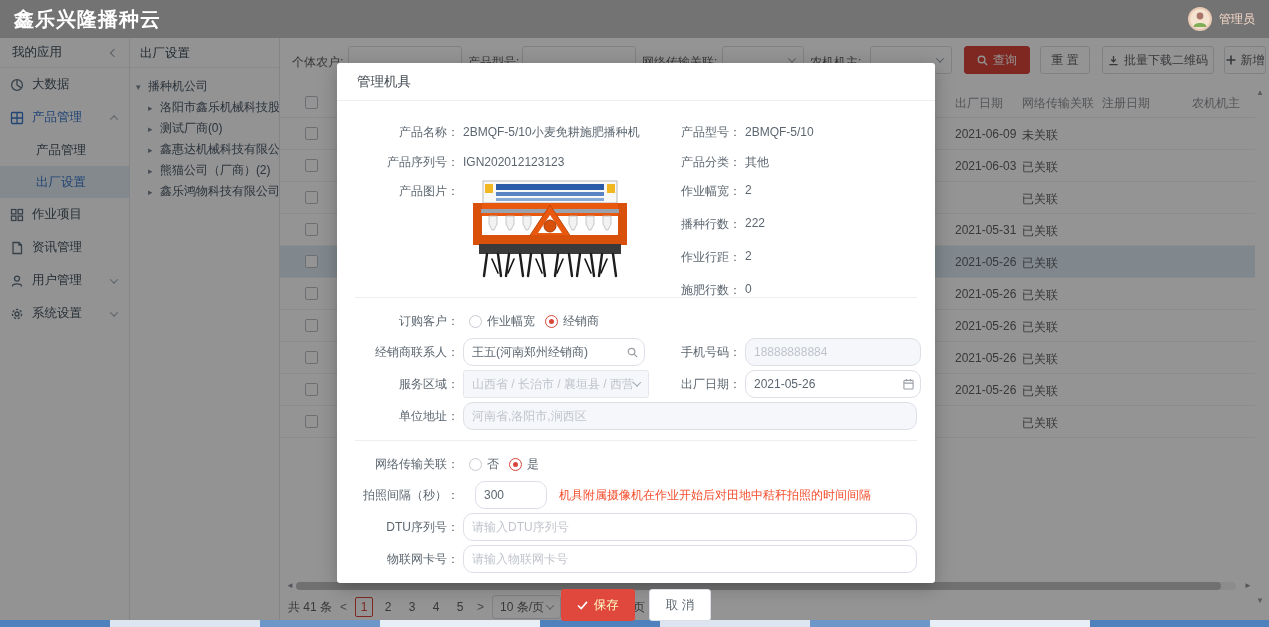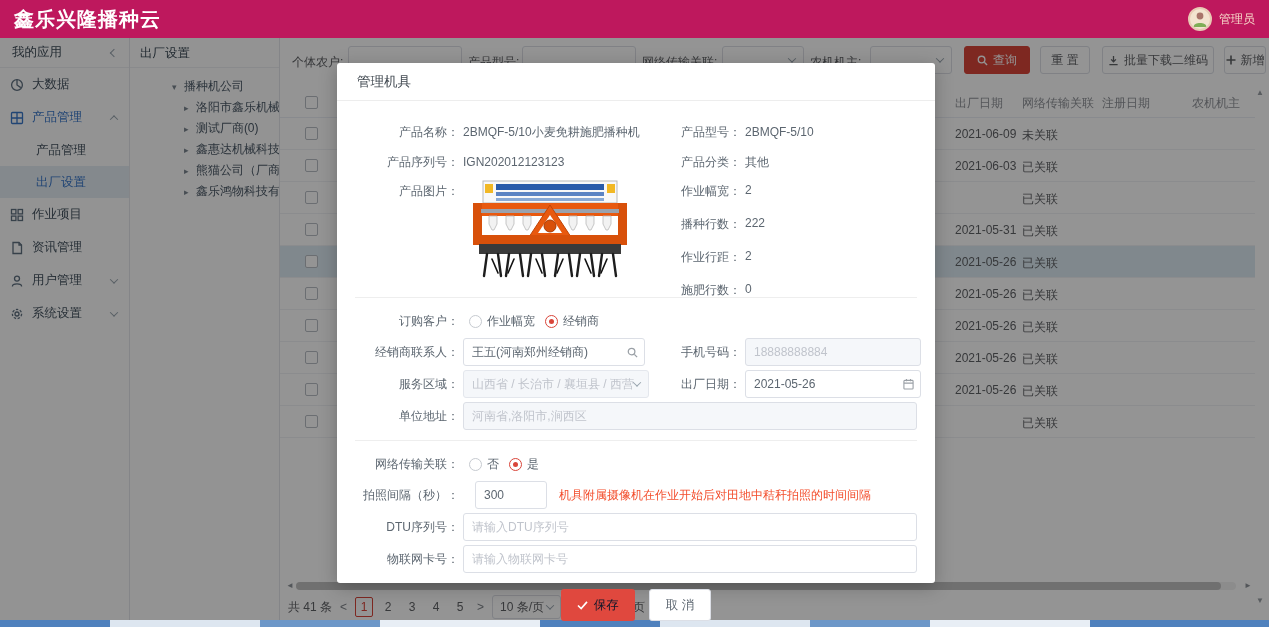--- a/index.html
+++ b/index.html
@@ -1,41 +1,41 @@
 <!DOCTYPE html>
 <html><head>
 <meta charset="utf-8">
 <style>
 * { margin:0; padding:0; box-sizing:border-box; }
 html,body { width:1269px; height:627px; }
 body { position:relative; overflow:hidden; font-family:"Liberation Sans","DejaVu Sans",sans-serif; font-size:12px; color:#606266; background:#ffffff; }
 
 
-.hdr { position:absolute; left:0; top:0; width:1269px; height:38px; background:#be185d; z-index:10; display:flex; align-items:center; justify-content:space-between; padding:0 14px; }
+.hdr { position:absolute; left:0; top:0; width:1269px; height:38px; background:#737373; z-index:10; display:flex; align-items:center; justify-content:space-between; padding:0 14px; }
 .hdr-title { color:#ffffff; font-size:20px; font-weight:bold; letter-spacing:1px; }
 .hdr-user { display:flex; align-items:center; gap:7px; color:#f7d9c9; font-size:12px; }
 .avatar { width:24px; height:24px; border-radius:50%; background:#f3e3cf; border:2px solid #e8c9b4; overflow:hidden; display:flex; align-items:center; justify-content:center; }
 
 
 .side1 { position:absolute; left:0; top:38px; width:130px; height:582px; background:#fdfdfd; border-right:1px solid #e3e6ea; }
 .side1-hd { height:30px; display:flex; align-items:center; justify-content:space-between; padding:0 12px; color:#3c4a56; border-bottom:1px solid #eceef1; font-size:12.5px; }
 .menu-item { display:flex; align-items:center; height:33px; padding:0 10px; color:#44525f; font-size:12.5px; cursor:pointer; position:relative; }
 .menu-item .mi-ic { width:14px; height:14px; margin-right:8px; flex-shrink:0; }
 .menu-item.blue { color:#3a77c9; }
 .menu-sub { height:32px; line-height:32px; padding-left:36px; color:#44525f; font-size:12.5px; cursor:pointer; }
 .menu-sub.active { background:#e3edf3; color:#3a77c9; }
 .chv { display:inline-block; width:6px; height:6px; border-right:1.4px solid #97a3ad; border-bottom:1.4px solid #97a3ad; }
 .chv.up { transform:rotate(-135deg) translate(-1px,-1px); }
 .chv.down { transform:rotate(45deg) translate(-1px,-1px); }
 .chv.left { transform:rotate(135deg); }
 .m-arrow { position:absolute; right:12px; }
 
 .side2 { position:absolute; left:130px; top:38px; width:150px; height:582px; background:#fdfdfd; border-right:1px solid #e3e6ea; }
 .side2-hd { height:30px; line-height:30px; padding:0 10px; color:#3c4a56; border-bottom:1px solid #eceef1; font-size:12.5px; }
-.tree { padding:8px 0 0 6px;margin-left:36px; }
+.tree { padding:8px 0 0 6px; }
 .tnode { height:21px; line-height:21px; white-space:nowrap; overflow:hidden; color:#4a5866; cursor:pointer; }
 .tnode .tri { color:#7a858f; font-size:9px; margin-right:4px; }
 .tnode.child { padding-left:12px; }
 
 
 .main { position:absolute; left:280px; top:38px; width:989px; height:582px; background:#ffffff; }
 .flt-label { position:absolute; top:16px; color:#606266; white-space:nowrap; }
 .f-inp { position:absolute; top:8px; height:28px; border:1px solid #dcdfe6; border-radius:3px; background:#fff; padding:0 8px; font-size:12px; color:#606266; font-family:inherit; }
 .f-sel { position:absolute; top:8px; height:28px; border:1px solid #dcdfe6; border-radius:3px; background:#fff; display:flex; align-items:center; justify-content:flex-end; padding:0 8px; }
 .btn { position:absolute; top:8px; height:28px; border-radius:3px; border:1px solid #dcdfe6; background:#fff; color:#606266; font-size:12px; display:flex; align-items:center; justify-content:center; gap:5px; cursor:pointer; font-family:inherit; }
@@ -67,33 +67,33 @@
 .overlay { position:absolute; left:0; top:38px; width:1269px; height:582px; background:rgba(0,0,0,0.42); z-index:50; }
 .modal { position:absolute; left:337px; top:63px; width:598px; height:520px; background:#fff; border-radius:3px; box-shadow:0 4px 18px rgba(0,0,0,0.25); z-index:100; }
 .m-title { height:38px; line-height:38px; padding:0 20px; color:#424a52; font-size:13.5px; border-bottom:1px solid #ededed; }
 .m-body { padding:14px 18px 0 18px; position:relative; }
 .mrow { position:relative; display:flex; align-items:center; min-height:26px; margin:4px 0; }
 .ml { width:104px; text-align:right; flex-shrink:0; color:#5c6670; white-space:nowrap; }
 .mv { margin-left:4px; color:#5c6670; }
 .ml2 { position:absolute; left:308px; width:78px; text-align:right; color:#5c6670; white-space:nowrap; }
 .mv2 { position:absolute; left:390px; color:#5c6670; }
 .mdiv { border-top:1px solid #eeeeee; margin:10px 0; }
-.inp { height:28px; border:1px solid #dcdfe6; border-radius:3px; background:#fff; padding:0 8px; font-size:12px; color:#5c6670; font-family:inherit; }
+.inp { height:28px; border:1px solid #dcdfe6; border-radius:10px; background:#fff; padding:0 8px; font-size:12px; color:#5c6670; font-family:inherit; }
 .inp::placeholder { color:#c0c4cc; }
 .inp.dis { background:#f5f7fa; color:#c0c4cc; }
 .sel-dis { height:28px; border:1px solid #e4e7ed; border-radius:3px; background:#f5f7fa; color:#c0c4cc; display:flex; align-items:center; padding:0 8px; justify-content:space-between; }
 .withicon { position:relative; display:flex; align-items:center; }
 .fld-ic { position:absolute; right:7px; color:#9aa0a6; }
 .radio { width:13px; height:13px; border-radius:50%; border:1px solid #c6cad0; background:#fff; display:inline-block; margin-right:5px; flex-shrink:0; }
 .radio.sel { border-color:#d9453a; position:relative; }
 .radio.sel::after { content:""; position:absolute; left:3px; top:3px; width:5px; height:5px; border-radius:50%; background:#d9453a; }
 .ropt { display:flex; align-items:center; margin-left:10px; color:#5c6670; }
 .hint { color:#f34d2c; margin-left:12px; white-space:nowrap; }
 .m-btns { display:flex; justify-content:center; gap:14px; margin-top:16px; }
-.btn-save { background:#e0483e; color:#0f172a; border:none; border-radius:3px; height:32px; padding:0 16px; font-size:12.5px; display:flex; align-items:center; gap:6px; cursor:pointer; font-family:inherit; }
+.btn-save { background:#e0483e; color:#fef9c3; border:none; border-radius:3px; height:32px; padding:0 16px; font-size:12.5px; display:flex; align-items:center; gap:6px; cursor:pointer; font-family:inherit; }
 .btn-cancel { background:#fff; color:#5c6670; border:1px solid #dcdfe6; border-radius:3px; height:32px; padding:0 16px; font-size:12.5px; cursor:pointer; font-family:inherit; }
 
 
 .taskbar { position:absolute; left:0; top:620px; width:1269px; height:7px; display:flex; z-index:60; }
 .taskbar div { height:7px; }
 </style>
 </head>
 <body>
 
 <div class="hdr">

